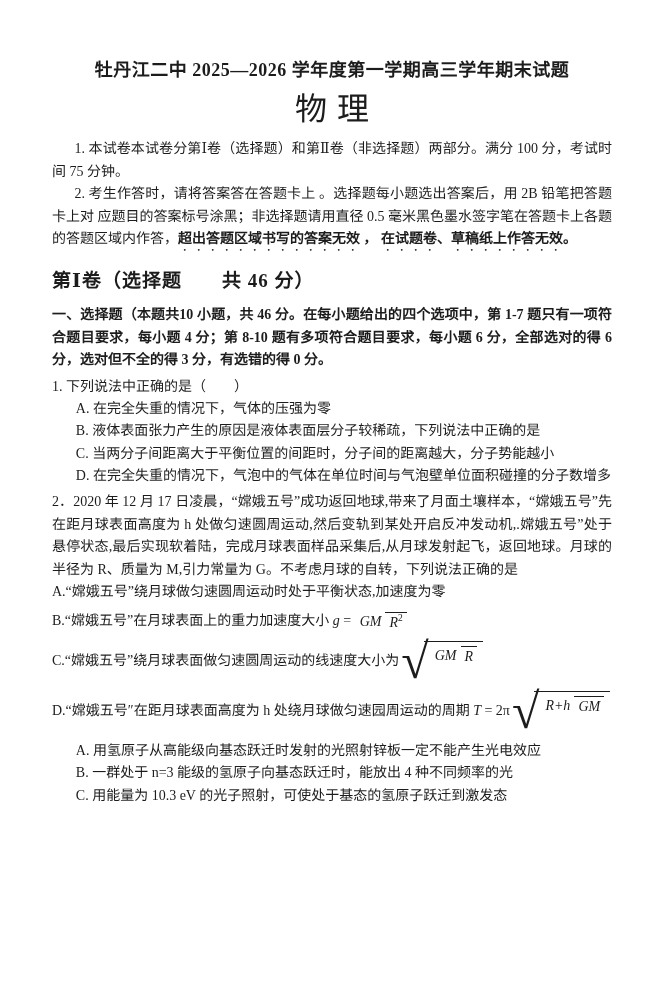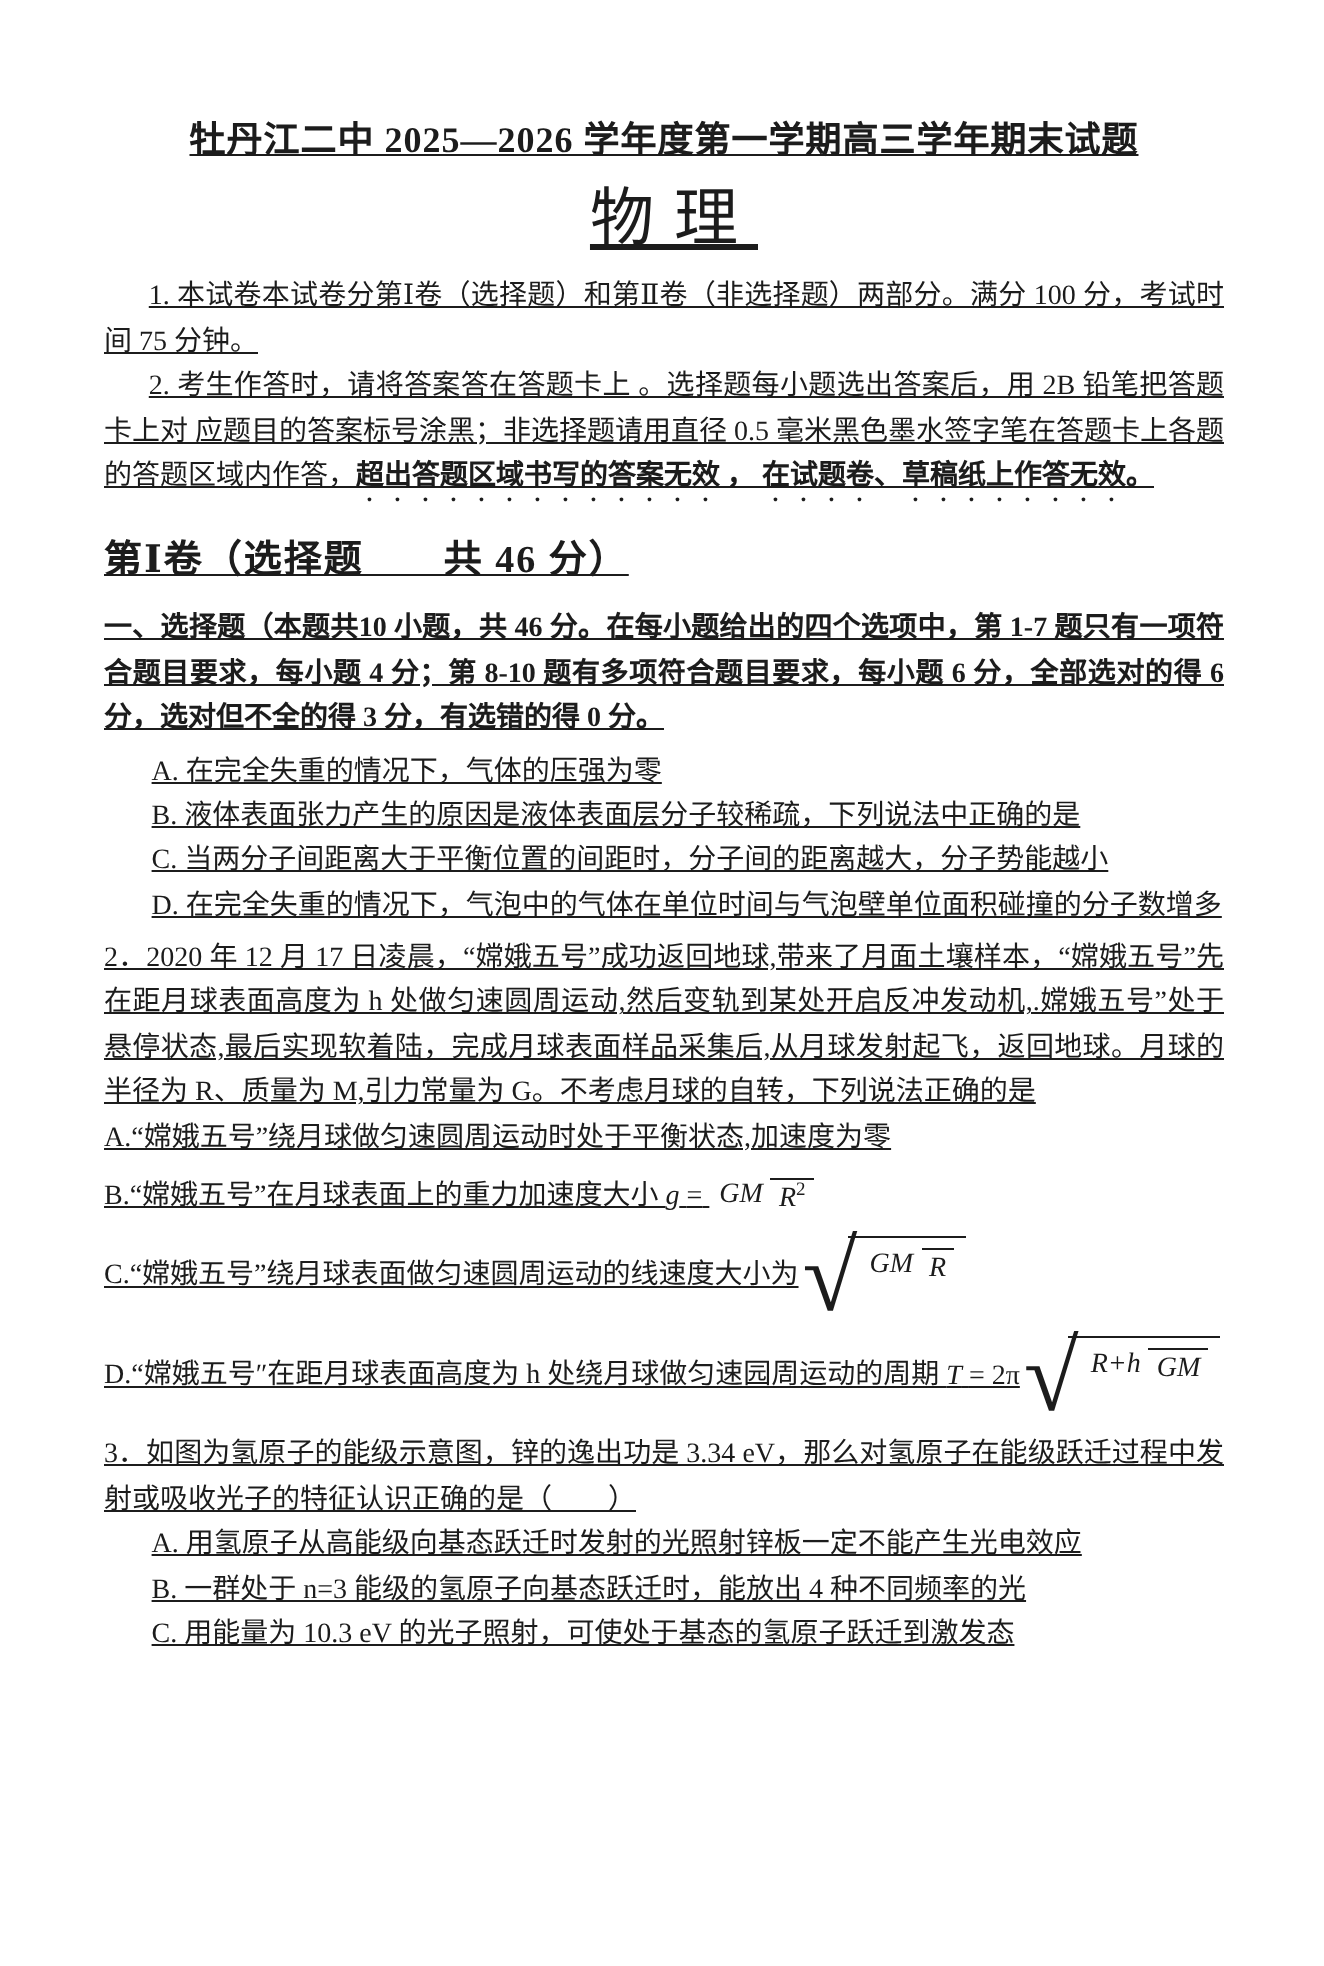--- a/index.html
+++ b/index.html
@@ -9,21 +9,20 @@
     height: 983px;
     box-sizing: border-box;
     margin: 0 auto;
     padding: 56px 50px 0 52px;
     background: #ffffff;
     color: #1c1c1c;
     font-family: "Liberation Serif", "DejaVu Serif", serif;
     font-size: 14px;
     line-height: 1.6;
     overflow: hidden;
-    text-decoration: underline;
   }
   .exam-title {
     margin: 0 0 4px 0;
     text-align: center;
     font-size: 18px;
     font-weight: bold;
     letter-spacing: 0.5px;
   }
   .subject-title {
     margin: 4px 0 8px 0;
@@ -114,20 +113,21 @@
 
   <div>
     <p class="indent">1. 本试卷本试卷分第Ⅰ卷（选择题）和第Ⅱ卷（非选择题）两部分。满分 100 分，考试时间 75 分钟。</p>
     <p class="indent"><span>2. 考生作答时，请将答案答在答题卡上 。选择题每小题选出答案后，用 2B 铅笔把答题卡上对 应题目的答案标号涂黑；非选择题请用直径 0.5 毫米黑色墨水签字笔在答题卡上各题的答题区域内作答，</span><span class="emph">超出答题区域书写的答案无效</span><span class="bold"> ， </span><span class="emph">在试题卷、草稿纸上作答无效。</span></p>
   </div>
 
   <h3 class="section-title">第Ⅰ卷（选择题　　共 46 分）</h3>
   <p class="section-intro">一、选择题（本题共10 小题，共 46 分。在每小题给出的四个选项中，第 1-7 题只有一项符合题目要求，每小题 4 分；第 8-10 题有多项符合题目要求，每小题 6 分，全部选对的得 6 分，选对但不全的得 3 分，有选错的得 0 分。</p>
 
   <div class="question">
+    <p>1. 下列说法中正确的是（　　）</p>
     <p class="option-indent">A. 在完全失重的情况下，气体的压强为零</p>
     <p class="option-indent">B. 液体表面张力产生的原因是液体表面层分子较稀疏，下列说法中正确的是</p>
     <p class="option-indent">C. 当两分子间距离大于平衡位置的间距时，分子间的距离越大，分子势能越小</p>
     <p class="option-indent">D. 在完全失重的情况下，气泡中的气体在单位时间与气泡壁单位面积碰撞的分子数增多</p>
   </div>
 
   <div class="question">
     <p>2．2020 年 12 月 17 日凌晨，“嫦娥五号”成功返回地球,带来了月面土壤样本，“嫦娥五号”先在距月球表面高度为 h 处做匀速圆周运动,然后变轨到某处开启反冲发动机,.嫦娥五号”处于悬停状态,最后实现软着陆，完成月球表面样品采集后,从月球发射起飞，返回地球。月球的半径为 R、质量为 M,引力常量为 G。不考虑月球的自转，下列说法正确的是</p>
     <p>A.“嫦娥五号”绕月球做匀速圆周运动时处于平衡状态,加速度为零</p>
 
@@ -147,20 +147,19 @@
     <p class="formula-line"><span>D.“嫦娥五号″在距月球表面高度为 h 处绕月球做匀速园周运动的周期 </span><span class="math"><i class="mi">T</i> <span class="mo">= 2π</span><span class="sqrt">
             <span class="sqrt-sign">√</span>
             <span class="sqrt-body"><span class="frac">
                 <span class="fnum mi">R+h</span>
                 <span class="fden mi">GM</span>
               </span></span>
           </span></span></p>
   </div>
 
   <div class="question">
-    <p>3．如图为氢原子的能级示意图，锌的逸出功是 3.34 eV，那么对氢原子在能级跃迁过程中发射或吸收光子的特征认识正确的是（　　）</p>
     <p class="option-indent">A. 用氢原子从高能级向基态跃迁时发射的光照射锌板一定不能产生光电效应</p>
     <p class="option-indent">B. 一群处于 n=3 能级的氢原子向基态跃迁时，能放出 4 种不同频率的光</p>
     <p class="option-indent">C. 用能量为 10.3 eV 的光子照射，可使处于基态的氢原子跃迁到激发态</p>
   </div>
 
 
 </div>
 
 </body></html>

